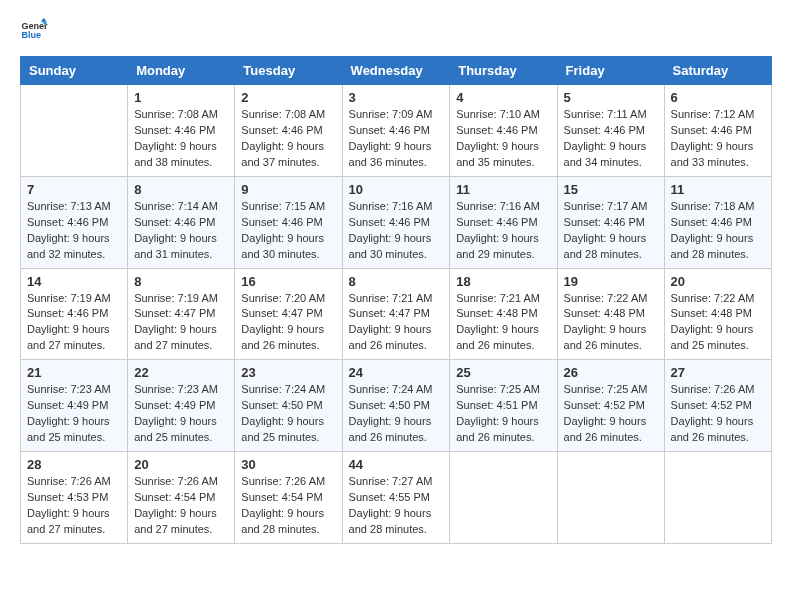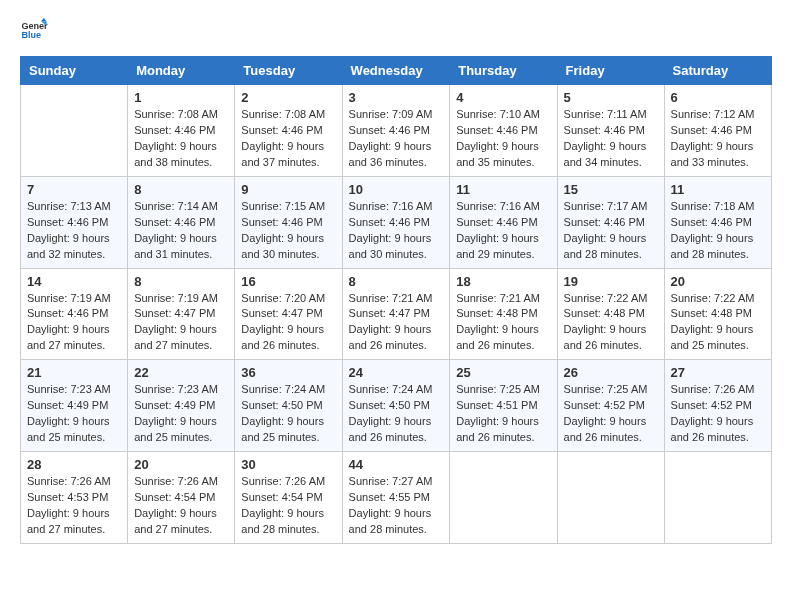--- a/index.html
+++ b/index.html
@@ -200,21 +200,21 @@
       <tr>
         <td>
           <span class="day-number">21</span>
           <div class="day-info">Sunrise: 7:23 AM<br>Sunset: 4:49 PM<br>Daylight: 9 hours and 25 minutes.</div>
         </td>
         <td>
           <span class="day-number">22</span>
           <div class="day-info">Sunrise: 7:23 AM<br>Sunset: 4:49 PM<br>Daylight: 9 hours and 25 minutes.</div>
         </td>
         <td>
-          <span class="day-number">36</span>
+          <span class="day-number">23</span>
           <div class="day-info">Sunrise: 7:24 AM<br>Sunset: 4:50 PM<br>Daylight: 9 hours and 25 minutes.</div>
         </td>
         <td>
           <span class="day-number">24</span>
           <div class="day-info">Sunrise: 7:24 AM<br>Sunset: 4:50 PM<br>Daylight: 9 hours and 26 minutes.</div>
         </td>
         <td>
           <span class="day-number">25</span>
           <div class="day-info">Sunrise: 7:25 AM<br>Sunset: 4:51 PM<br>Daylight: 9 hours and 26 minutes.</div>
         </td>

